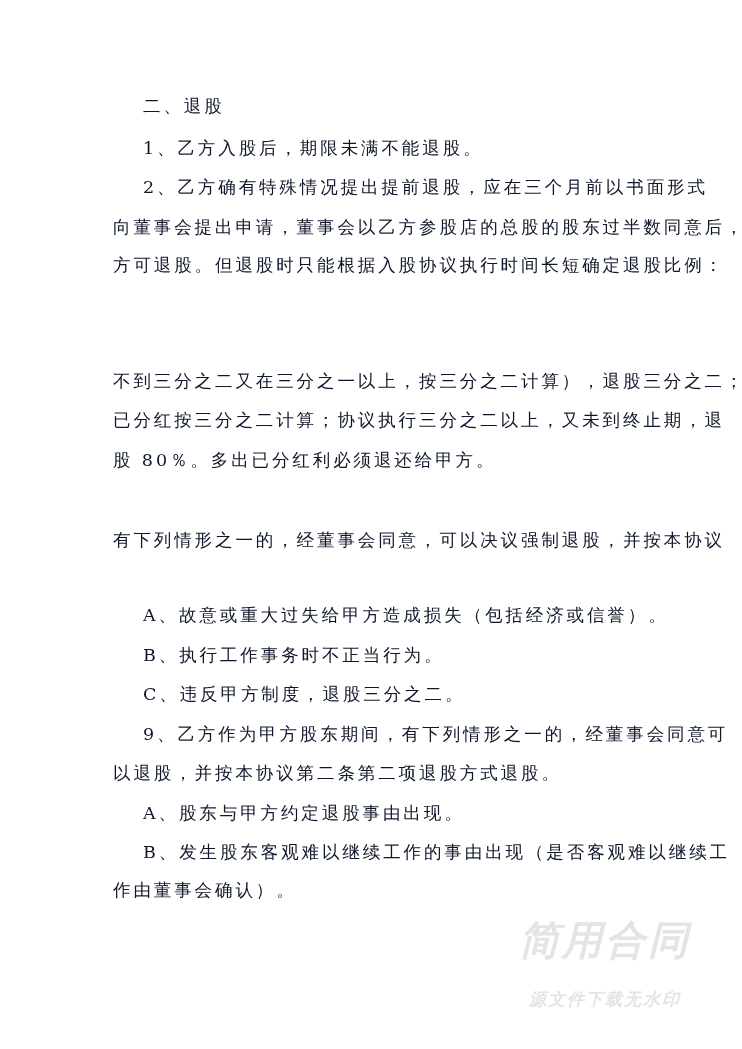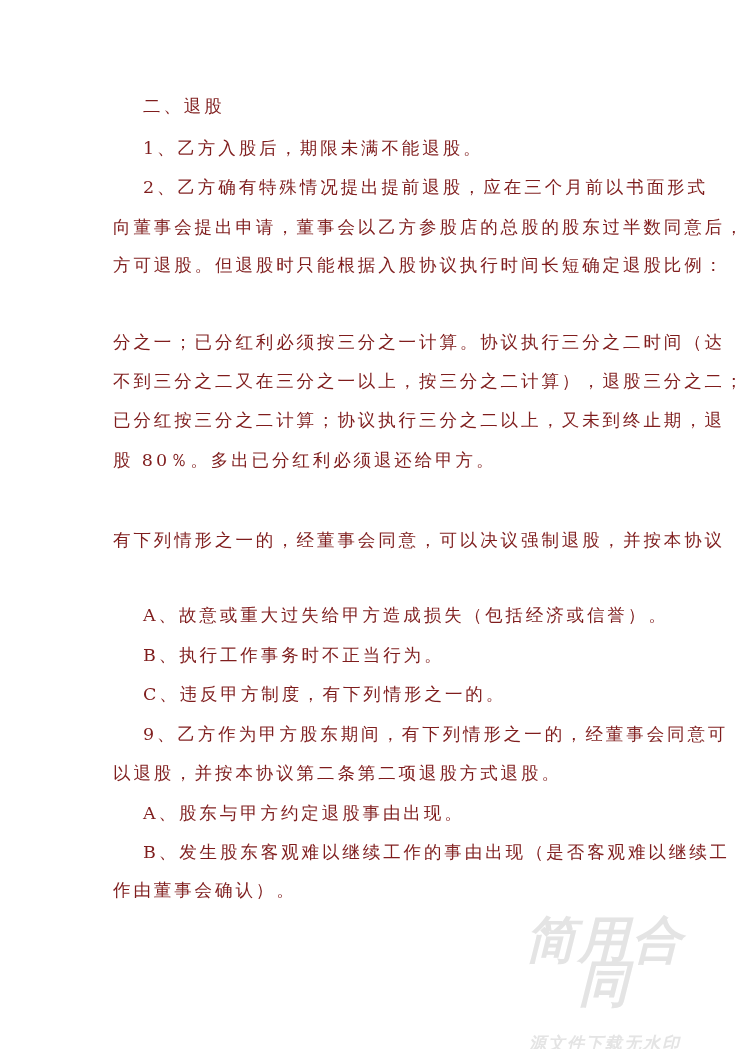--- a/index.html
+++ b/index.html
@@ -22,63 +22,62 @@
     height: 1049px;
     background: #ffffff;
   }
   .line {
     position: absolute;
     left: 113px;
     white-space: nowrap;
     font-size: 17.5px;
     letter-spacing: 2.9px;
     line-height: 22px;
-    color: #7f1d1d;
+    color: #0f172a;
   }
   .line.indent { left: 143px; }
   .watermark {
     position: absolute;
     left: 505px;
     top: 918px;
     width: 200px;
     text-align: center;
     font-family: "DejaVu Sans", "Liberation Sans", sans-serif;
     font-style: italic;
     font-weight: bold;
     color: #e4e4e4;
   }
   .wm-title {
-    font-size: 50px;
+    font-size: 40px;
     letter-spacing: 3px;
     line-height: 44px;
   }
   .wm-sub {
     font-size: 17px;
     letter-spacing: 2px;
     line-height: 24px;
     margin-top: 25px;
   }
 </style>
 </head>
 <body>
 
 <div class="page">
   <div class="line indent" style="top:95px">二、退股</div>
   <div class="line indent" style="top:137px">1、乙方入股后，期限未满不能退股。</div>
   <div class="line indent" style="top:176px">2、乙方确有特殊情况提出提前退股，应在三个月前以书面形式</div>
   <div class="line" style="top:216px">向董事会提出申请，董事会以乙方参股店的总股的股东过半数同意后，</div>
   <div class="line" style="top:254px">方可退股。但退股时只能根据入股协议执行时间长短确定退股比例：</div>
-  <div class="line" style="top:331px">分之一；已分红利必须按三分之一计算。协议执行三分之二时间（达</div>
   <div class="line" style="top:370px">不到三分之二又在三分之一以上，按三分之二计算），退股三分之二；</div>
   <div class="line" style="top:409px">已分红按三分之二计算；协议执行三分之二以上，又未到终止期，退</div>
   <div class="line" style="top:449px">股 80％。多出已分红利必须退还给甲方。</div>
   <div class="line" style="top:529px">有下列情形之一的，经董事会同意，可以决议强制退股，并按本协议</div>
   <div class="line indent" style="top:604px">A、故意或重大过失给甲方造成损失（包括经济或信誉）。</div>
   <div class="line indent" style="top:644px">B、执行工作事务时不正当行为。</div>
-  <div class="line indent" style="top:683px">C、违反甲方制度，有下列情形之一的。</div>
+  <div class="line indent" style="top:683px">C、违反甲方制度，退股三分之二。</div>
   <div class="line indent" style="top:723px">9、乙方作为甲方股东期间，有下列情形之一的，经董事会同意可</div>
   <div class="line" style="top:762px">以退股，并按本协议第二条第二项退股方式退股。</div>
   <div class="line indent" style="top:802px">A、股东与甲方约定退股事由出现。</div>
   <div class="line indent" style="top:841px">B、发生股东客观难以继续工作的事由出现（是否客观难以继续工</div>
   <div class="line" style="top:879px">作由董事会确认）。</div>
 
   <div class="watermark">
     <div class="wm-title">简用合同</div>
     <div class="wm-sub">源文件下载无水印</div>
   </div>

